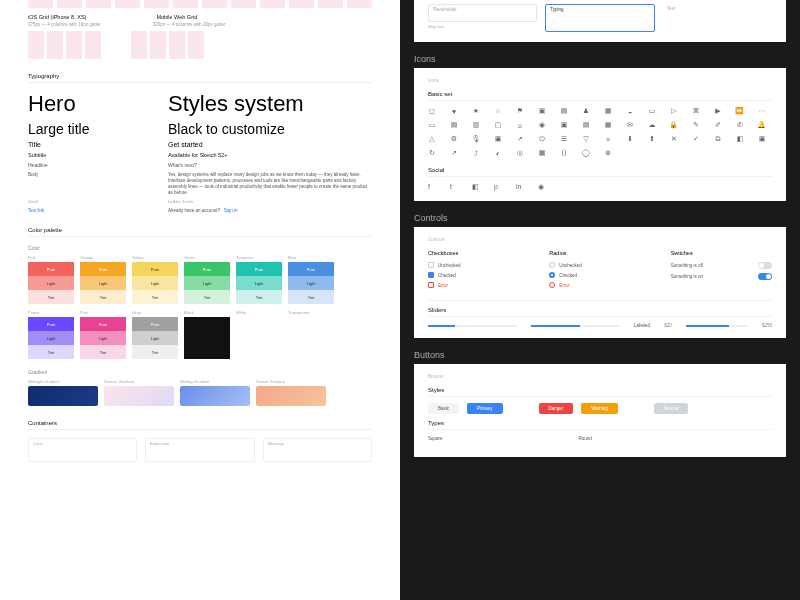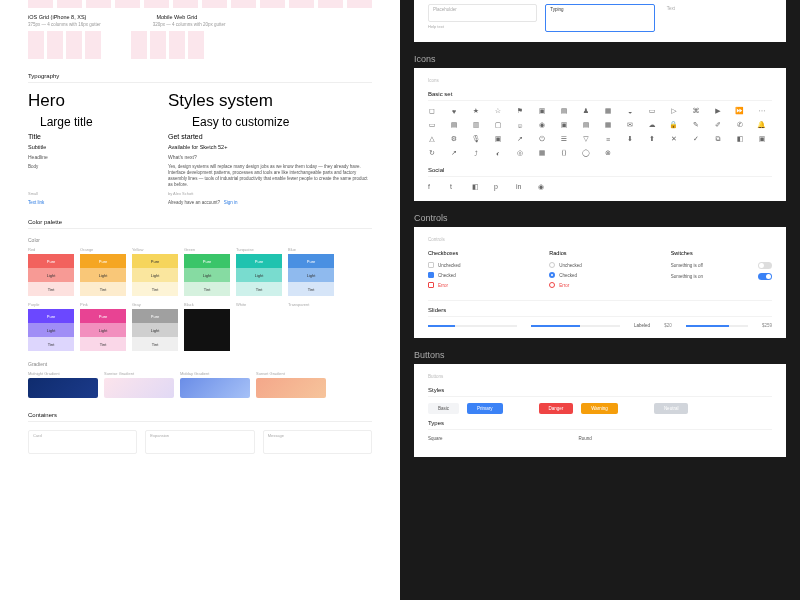--- a/index.html
+++ b/index.html
@@ -14,22 +14,22 @@
 .grid-sub { display: flex; gap: 52px; font-size: 4.5px; color: #999; margin-bottom: 4px; }
 .grid-row2 { display: flex; gap: 30px; }
 .grid-row2 .g { display: flex; gap: 3px; }
 .grid-row2 .g .c { width: 16px; height: 28px; background: #fbe6ec; }
 
 .sect-title { font-size: 6px; color: #111; margin: 14px 0 8px; border-bottom: 1px solid #eee; padding-bottom: 3px; }
 
 .typo-row { display: flex; gap: 40px; margin-bottom: 4px; }
 .typo-left { width: 100px; }
 .typo-right { flex: 1; }
-.hero { font-size: 17px; font-weight: 400; }
-.large-title { font-size: 12px; margin-left: 12px; }
+.hero { font-size: 22px; font-weight: 400; }
+.large-title { font-size: 14px; }
 .title { font-size: 7px; }
 .subtitle { font-size: 5.5px; color: #111; }
 .headline { font-size: 5px; color: #555; }
 .body-txt { font-size: 4.5px; color: #555; }
 .meta-txt { font-size: 4px; color: #aaa; }
 .link { color: #2a7ae2; font-size: 4.5px; }
 
 .color-sub { font-size: 5px; color: #888; margin: 6px 0 4px; }
 .swatch-row { display: flex; gap: 6px; flex-wrap: wrap; }
 .swatch-col { display: flex; flex-direction: column; width: 46px; }
@@ -130,21 +130,21 @@
       </div>
   </div>
 
   <div class="sect-title">Typography</div>
   <div class="typo-row">
       <div class="typo-left hero">Hero</div>
       <div class="typo-right hero">Styles system</div>
     </div>
   <div class="typo-row">
       <div class="typo-left large-title">Large title</div>
-      <div class="typo-right large-title">Easy to customize</div>
+      <div class="typo-right large-title">Black to customize</div>
     </div>
   <div class="typo-row">
       <div class="typo-left title">Title</div>
       <div class="typo-right title">Get started</div>
     </div>
   <div class="typo-row">
       <div class="typo-left subtitle">Subtitle</div>
       <div class="typo-right subtitle">Available for Sketch 52+</div>
     </div>
   <div class="typo-row">

